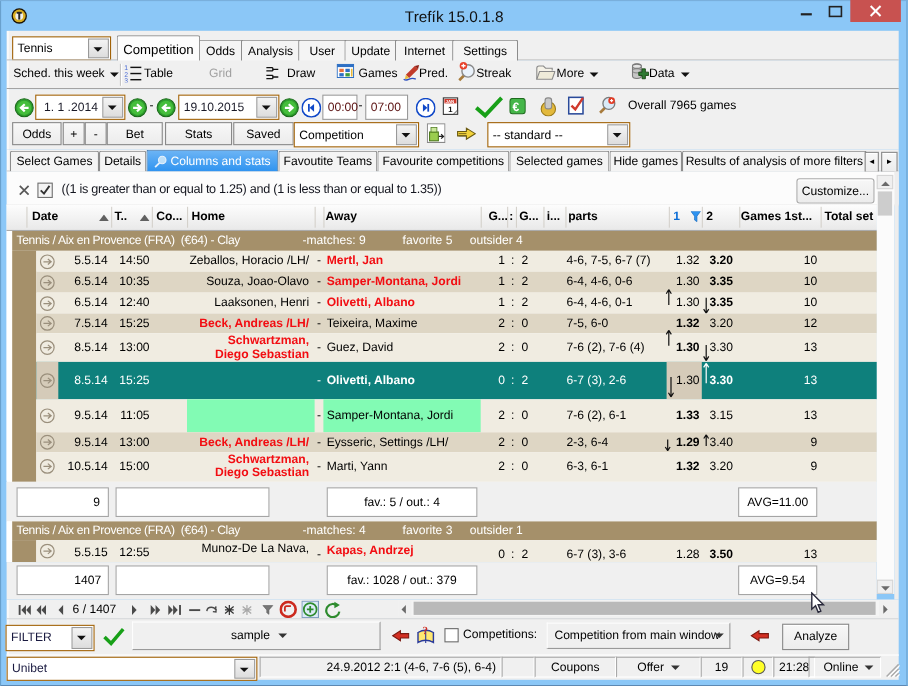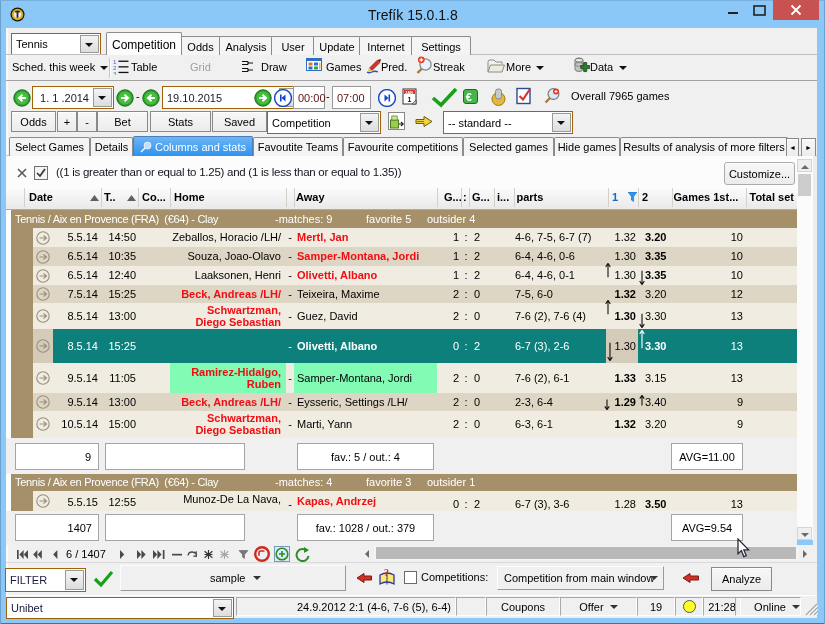--- a/index.html
+++ b/index.html
@@ -163,21 +163,21 @@
  <circle cx="9" cy="9" r="8.2" fill="#2E9E2E" stroke="#1C6B1C"></circle>
  <circle cx="9" cy="9" r="6.5" fill="#45BE3C"></circle>
  <path d="M5 9 H11.5 M8.5 5.8 L12 9 l-3.5 3.2" stroke="#fff" stroke-width="2" fill="none"></path>
 </svg>
 <div class="tx" style="left:136px;top:90px;">-</div>
 <svg class="ab" style="left:142px;top:89px" width="18" height="18" viewBox="0 0 18 18">
  <circle cx="9" cy="9" r="8.2" fill="#2E9E2E" stroke="#1C6B1C"></circle>
  <circle cx="9" cy="9" r="6.5" fill="#45BE3C"></circle>
  <path d="M13 9 H6.5 M9.5 5.8 L6 9 l3.5 3.2" stroke="#fff" stroke-width="2" fill="none"></path>
 </svg>
-<div class="combo" style="left:162px;top:86px;width:90px;height:21px;padding-left:46px;">
+<div class="combo" style="left:162px;top:86px;width:90px;height:21px;">
  <div class="ct" style="color:#1A1A28;">19.10.2015</div>
  <div class="cbtn">
       <div class="tri" style="left:4px;top:7px;"></div>
     </div>
 </div>
 <svg class="ab" style="left:254px;top:89px" width="18" height="18" viewBox="0 0 18 18">
  <circle cx="9" cy="9" r="8.2" fill="#2E9E2E" stroke="#1C6B1C"></circle>
  <circle cx="9" cy="9" r="6.5" fill="#45BE3C"></circle>
  <path d="M5 9 H11.5 M8.5 5.8 L12 9 l-3.5 3.2" stroke="#fff" stroke-width="2" fill="none"></path>
 </svg>
@@ -498,21 +498,20 @@
 
 <div class="row" style="top:363px;height:29.5px;background:#F0ECE1;">
  <div class="ab" style="left:137px;top:0;width:116px;height:29.5px;background:#82FBB4;"></div>
  <div class="ab" style="left:260.5px;top:0;width:143.5px;height:29.5px;background:#82FBB4;"></div>
  <svg class="rowico" width="14" height="14" viewBox="0 0 14 14" style="position:absolute;left:3px;top:8px;">
   <circle cx="7" cy="7" r="6.2" fill="none" stroke="#9A8F7C" stroke-width="1.1"></circle>
   <path d="M3.5 7 h6.5 M7.5 4.5 L10.5 7 l-3 2.5" stroke="#9A8F7C" stroke-width="1.1" fill="none"></path>
  </svg>
  <div class="tx cdate" style="top:9px;">9.5.14</div>
  <div class="tx ctime" style="top:9px;">11:05</div>
- <div class="tx chome red" style="top:3px;">Ramirez-Hidalgo,<br>Ruben</div>
  <div class="tx cdash" style="top:9px;">-</div>
  <div class="tx caway" style="top:9px;">Samper-Montana, Jordi</div>
  <div class="tx cs1" style="top:9px;">2</div>
  <div class="tx ccol" style="top:9px;">:</div>
  <div class="tx cs2" style="top:9px;">0</div>
  <div class="tx cparts" style="top:9px;">7-6 (2), 6-1</div>
  <div class="tx c1 b" style="top:9px;">1.33</div>
  <div class="tx c2" style="top:9px;">3.15</div>
  <div class="tx cgames" style="top:9px;">13</div>
 </div>
@@ -700,20 +699,20 @@
     <span style="padding-right:4px;">24.9.2012 2:1 (4-6, 7-6 (5), 6-4)</span>
   </div>
 <div class="panel" style="left:456px;top:597px;width:28px;"></div>
 <div class="panel" style="left:486px;top:597px;width:72px;">Coupons</div>
 <div class="panel" style="left:560px;top:597px;width:75px;">Offer&nbsp;&nbsp;<span class="tri" style="position:static;display:inline-block;border-top-color:#333;"></span></div>
 <div class="panel" style="left:637px;top:597px;width:36px;">19</div>
 <div class="panel" style="left:675px;top:597px;width:26px;">
  <div style="width:13px;height:13px;border-radius:50%;background:#FFFF28;border:1.5px solid #555;box-sizing:border-box;"></div>
 </div>
 <div class="panel" style="left:703px;top:597px;width:36px;">21:28</div>
-<div class="panel" style="left:735px;top:597px;width:64px;justify-content:flex-end;">
+<div class="panel" style="left:735px;top:597px;width:64px;justify-content:center;">
     <span style="padding-left:7px;">Online&nbsp;&nbsp;</span>
     <span class="tri" style="position:static;display:inline-block;border-top-color:#333;"></span>
   </div>
 <svg class="ab" style="left:805px;top:603px" width="13" height="13" viewBox="0 0 13 13">
  <path d="M12 1 L1 12 M12 5 L5 12 M12 9 L9 12" stroke="#AAA" stroke-width="1.4"></path>
  <path d="M13 2 L2 13 M13 6 L6 13 M13 10 L10 13" stroke="#FFF" stroke-width="1"></path>
 </svg>
 
 </body></html>

